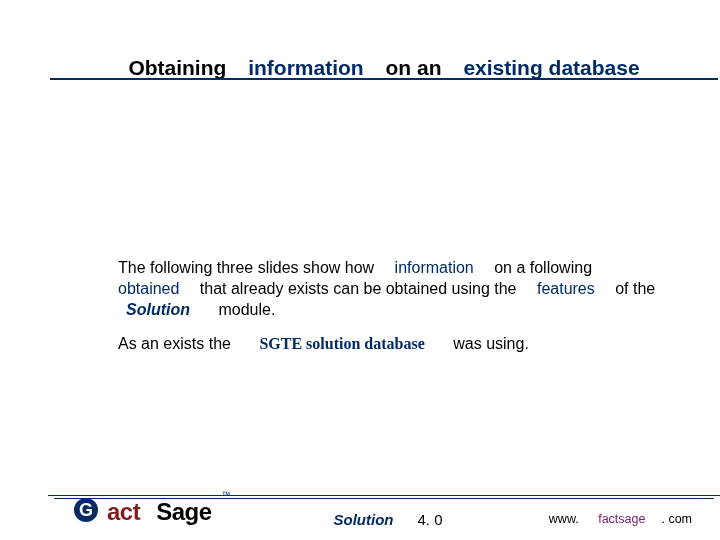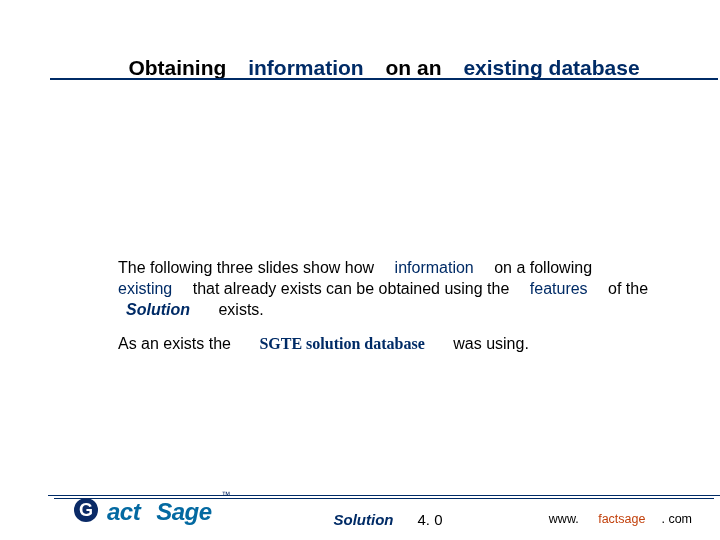--- a/index.html
+++ b/index.html
@@ -17,46 +17,46 @@
     .content strong .hl { font-weight: bold; font-family: Liberation Serif, serif; }
     .content .bold-italic { font-weight: bold; font-style: italic; }
 
     .footer-rule-outer { position: absolute; bottom: 60px; left: 16px; right: 16px; height: 0; border-top: 1px solid #002b66; }
     .footer-rule-inner { position: absolute; bottom: 57px; left: 22px; right: 22px; height: 0; border-top: 1px solid #002b66; }
 
     .footer { position: absolute; bottom: 0; left: 0; right: 0; height: 57px; }
 
     .logo { position: absolute; left: 26px; bottom: 14px; display: flex; align-items: flex-start; font-weight: bold; font-size: 24px; }
     .logo .g { display: inline-flex; align-items: center; justify-content: center; width: 24px; height: 24px; border-radius: 50%; background: #0a2a66; color: #fff; font-size: 18px; margin-right: 1px; }
-    .logo .fact { color: #0369a1; font-style: italic; letter-spacing: -0.5px; }
-    .logo .sage { color: #0369a1; font-style: italic; letter-spacing: -0.5px; }
+    .logo .fact { color: #7f1d1d; letter-spacing: -0.5px; }
+    .logo .sage { color: #000000; letter-spacing: -0.5px; }
     .logo .tm { font-size: 9px; font-weight: normal; color: #0a2a66; margin-left: 2px; margin-top: 0; }
 
     .footer-center { position: absolute; left: 0; right: 0; bottom: 20px; text-align: center; font-size: 15px; }
     .footer-center .mod { font-weight: bold; font-style: italic; }
     .footer-center .mod-hl { color: #002b66; }
 
     .footer-right { position: absolute; right: 28px; bottom: 22px; font-size: 12.5px; color: #000; }
-    .footer-right .hl { color: #c2410c; }
+    .footer-right .hl { color: #701a75; }
   </style>
 </head>
 <body>
 
 <div class="slide">
 
   <div class="title-bar">
     <h1>
       <span>Obtaining </span><span class="hl">information</span><span> on an </span><span class="hl">existing database</span>
     </h1>
   </div>
   <div class="title-rule"></div>
 
   <div class="content">
     <p>
-      <span>The following three slides show how </span><span class="hl">information</span><span> on a following </span><span class="hl">existing</span><span> that already exists can be obtained using the </span><span class="hl">features</span><span> of the </span><span class="bold-italic"><span class="hl">Solution</span></span><span> exists.</span>
+      <span>The following three slides show how </span><span class="hl">information</span><span> on a following </span><span class="hl">obtained</span><span> that already exists can be obtained using the </span><span class="hl">features</span><span> of the </span><span class="bold-italic"><span class="hl">Solution</span></span><span> module.</span>
     </p>
     <p>
       <span>As an exists the </span><strong><span class="hl">SGTE solution database</span></strong><span> was using.</span>
     </p>
   </div>
 
   <div class="footer-rule-outer"></div>
   <div class="footer-rule-inner"></div>
 
   <div class="footer">

